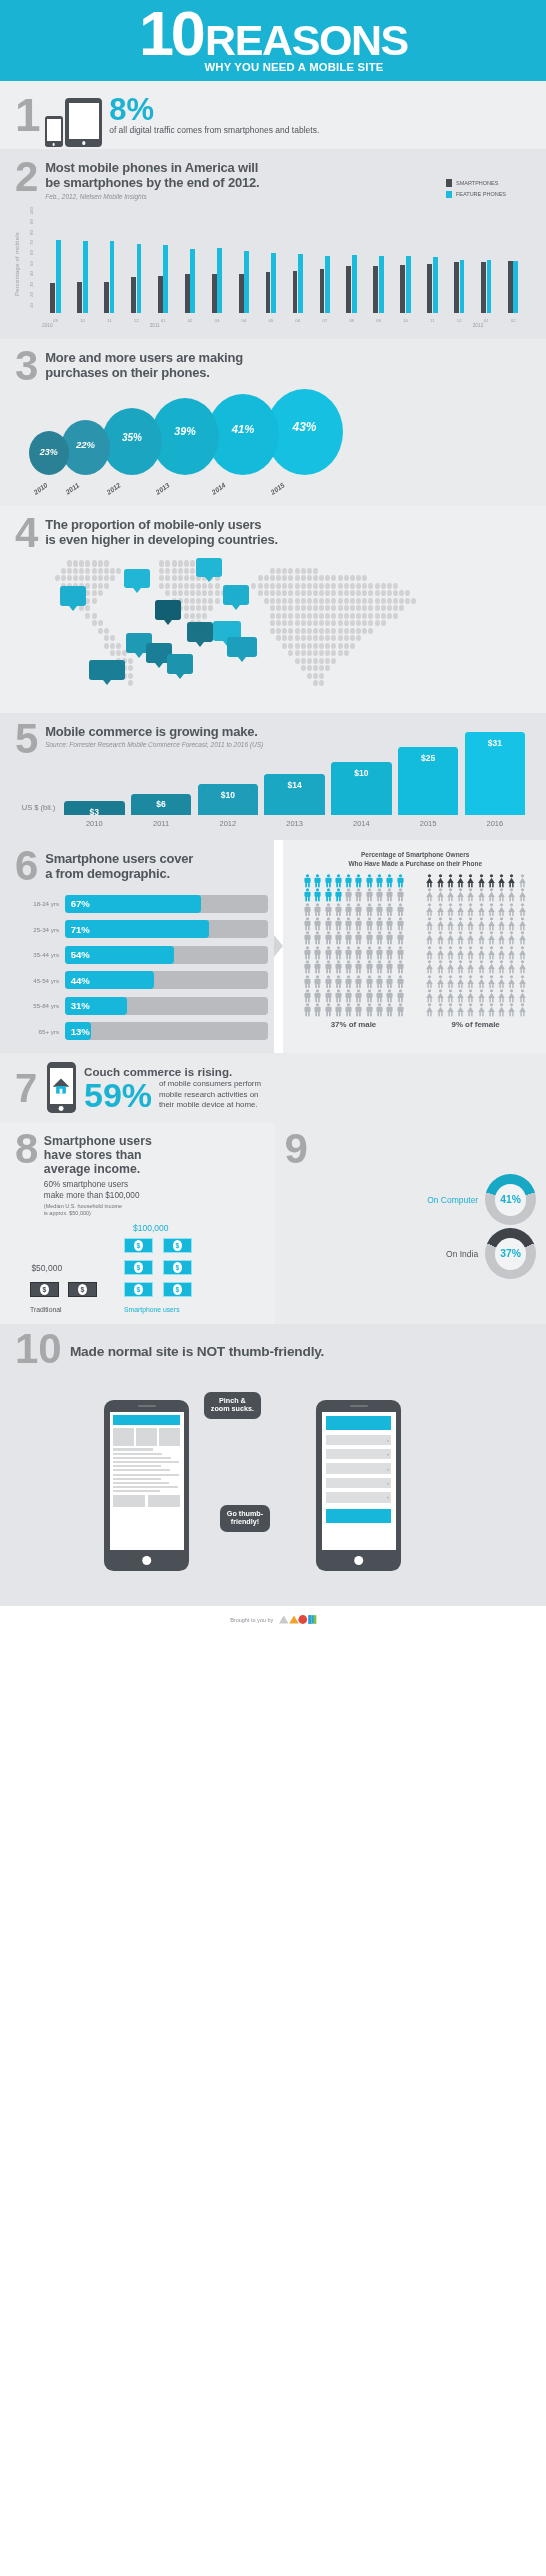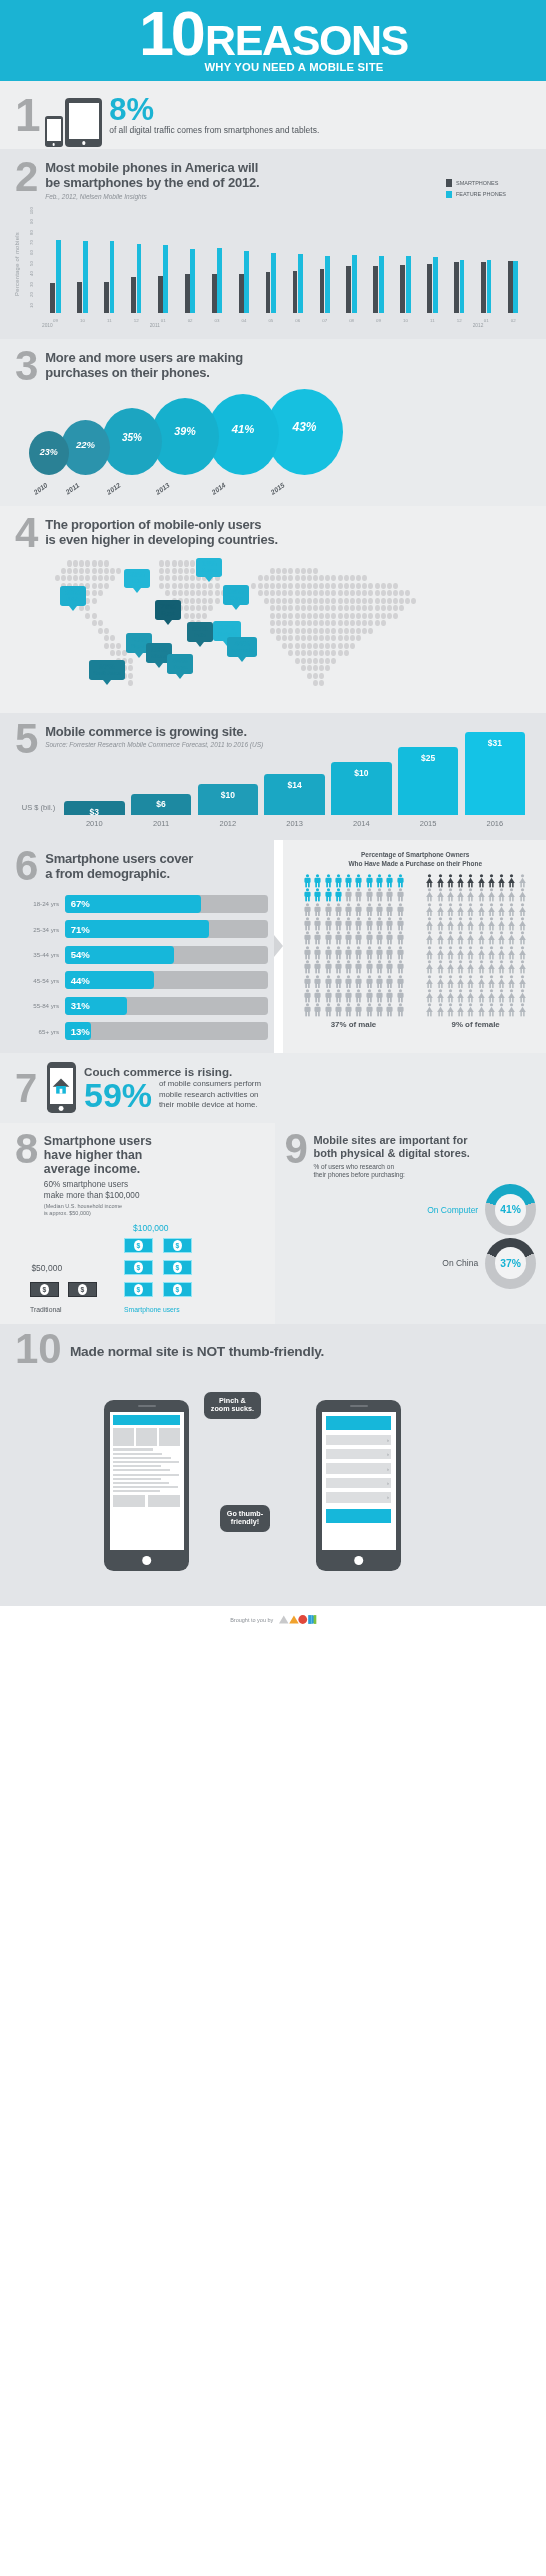--- a/index.html
+++ b/index.html
@@ -839,21 +839,21 @@
           <div class="p1">57%</div>
           <div class="p2">South Africa</div>
         </div>
       </div>
   </div>
 
   <div class="sec bg-b s5">
     <div class="s5-head">
       <div class="bignum">5</div>
       <div>
-        <div class="headline">Mobile commerce is growing site.</div>
+        <div class="headline">Mobile commerce is growing make.</div>
         <div class="subline">Source: Forrester Research Mobile Commerce Forecast, 2011 to 2016 (US)</div>
       </div>
     </div>
     <div class="chart5">
       <div class="us-lab">US $ (bil.)</div>
       <div class="bars5">
           <div class="b5" style="height: 14px; background: rgb(27, 123, 145);">
             <em>$3</em>
             <div class="x5">2010</div>
           </div>
@@ -2174,21 +2174,21 @@
       </div>
     </div>
   </div>
 
   <div class="sec s89">
     <div class="s8">
       <div class="s8-head">
         <div class="bignum">8</div>
         <div>
           <div class="s8-h">Smartphone users</div>
-          <div class="s8-h">have higher than</div>
+          <div class="s8-h">have stores than</div>
           <div class="s8-h">average income.</div>
           <div class="s8-sub">60% smartphone users</div>
           <div class="s8-sub" style="margin-top:0">make more than $100,000</div>
           <div class="s8-note">(Median U.S. household income</div>
           <div class="s8-note" style="margin-top:0">is approx. $50,000)</div>
         </div>
       </div>
       <div class="money">
         <div class="mlabel cyan" style="left:118px; top:0;">$100,000</div>
         <div class="mlabel" style="left:16.4px; top:40px; color:#50565c;">$50,000</div>
@@ -2216,36 +2216,30 @@
             <div class="oval" style="background: rgb(255, 255, 255); color: rgb(22, 183, 218);">$</div>
           </div>
           <div class="bill" style="left: 148px; top: 59px; background: rgb(22, 183, 218); border: 1.4px solid rgb(143, 228, 244);">
             <div class="oval" style="background: rgb(255, 255, 255); color: rgb(22, 183, 218);">$</div>
           </div>
         </div>
     </div>
     <div class="s9">
       <div class="s8-head">
         <div class="bignum">9</div>
-        <div>
-          <div class="s9-h">Mobile sites are important for</div>
-          <div class="s9-h">both physical &amp; digital stores.</div>
-          <div class="s9-sub">% of users who research on</div>
-          <div class="s9-sub" style="margin-top:0">their phones before purchasing:</div>
-        </div>
       </div>
       <div class="donuts">
           <div class="dRow">
             <div class="dLab">On Computer</div>
             <div class="donut" style="background: conic-gradient(from -73.8deg, rgb(23, 168, 198) 0deg, rgb(23, 168, 198) 147.6deg, rgb(196, 198, 201) 147.6deg, rgb(196, 198, 201) 360deg);">
               <div class="hole">41%</div>
             </div>
           </div>
           <div class="dRow">
-            <div class="dLab" style="color: rgb(80, 86, 92);">On China</div>
+            <div class="dLab" style="color: rgb(80, 86, 92);">On India</div>
             <div class="donut" style="background: conic-gradient(from -66.6deg, rgb(62, 68, 74) 0deg, rgb(62, 68, 74) 133.2deg, rgb(196, 198, 201) 133.2deg, rgb(196, 198, 201) 360deg);">
               <div class="hole" style="color: rgb(22, 178, 212);">37%</div>
             </div>
           </div>
         </div>
     </div>
   </div>
 
   <div class="sec s10">
     <div class="s10-head">

